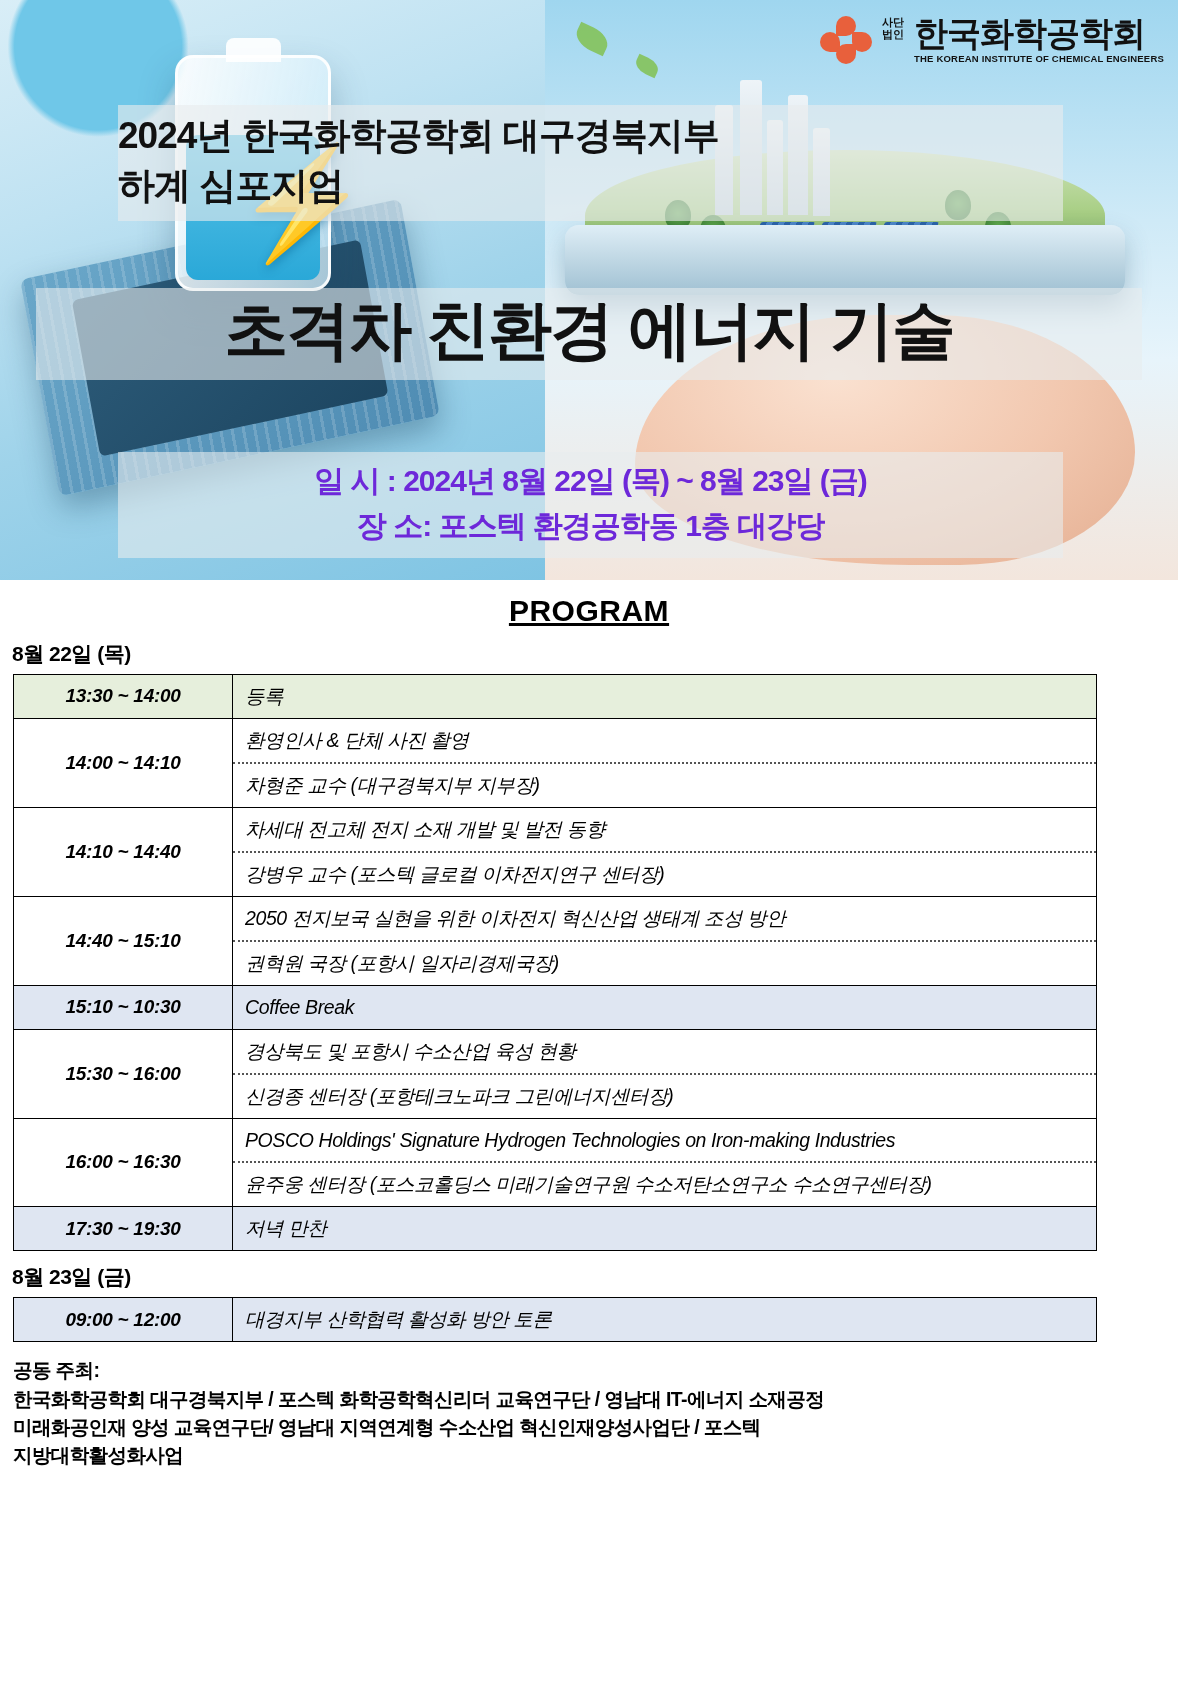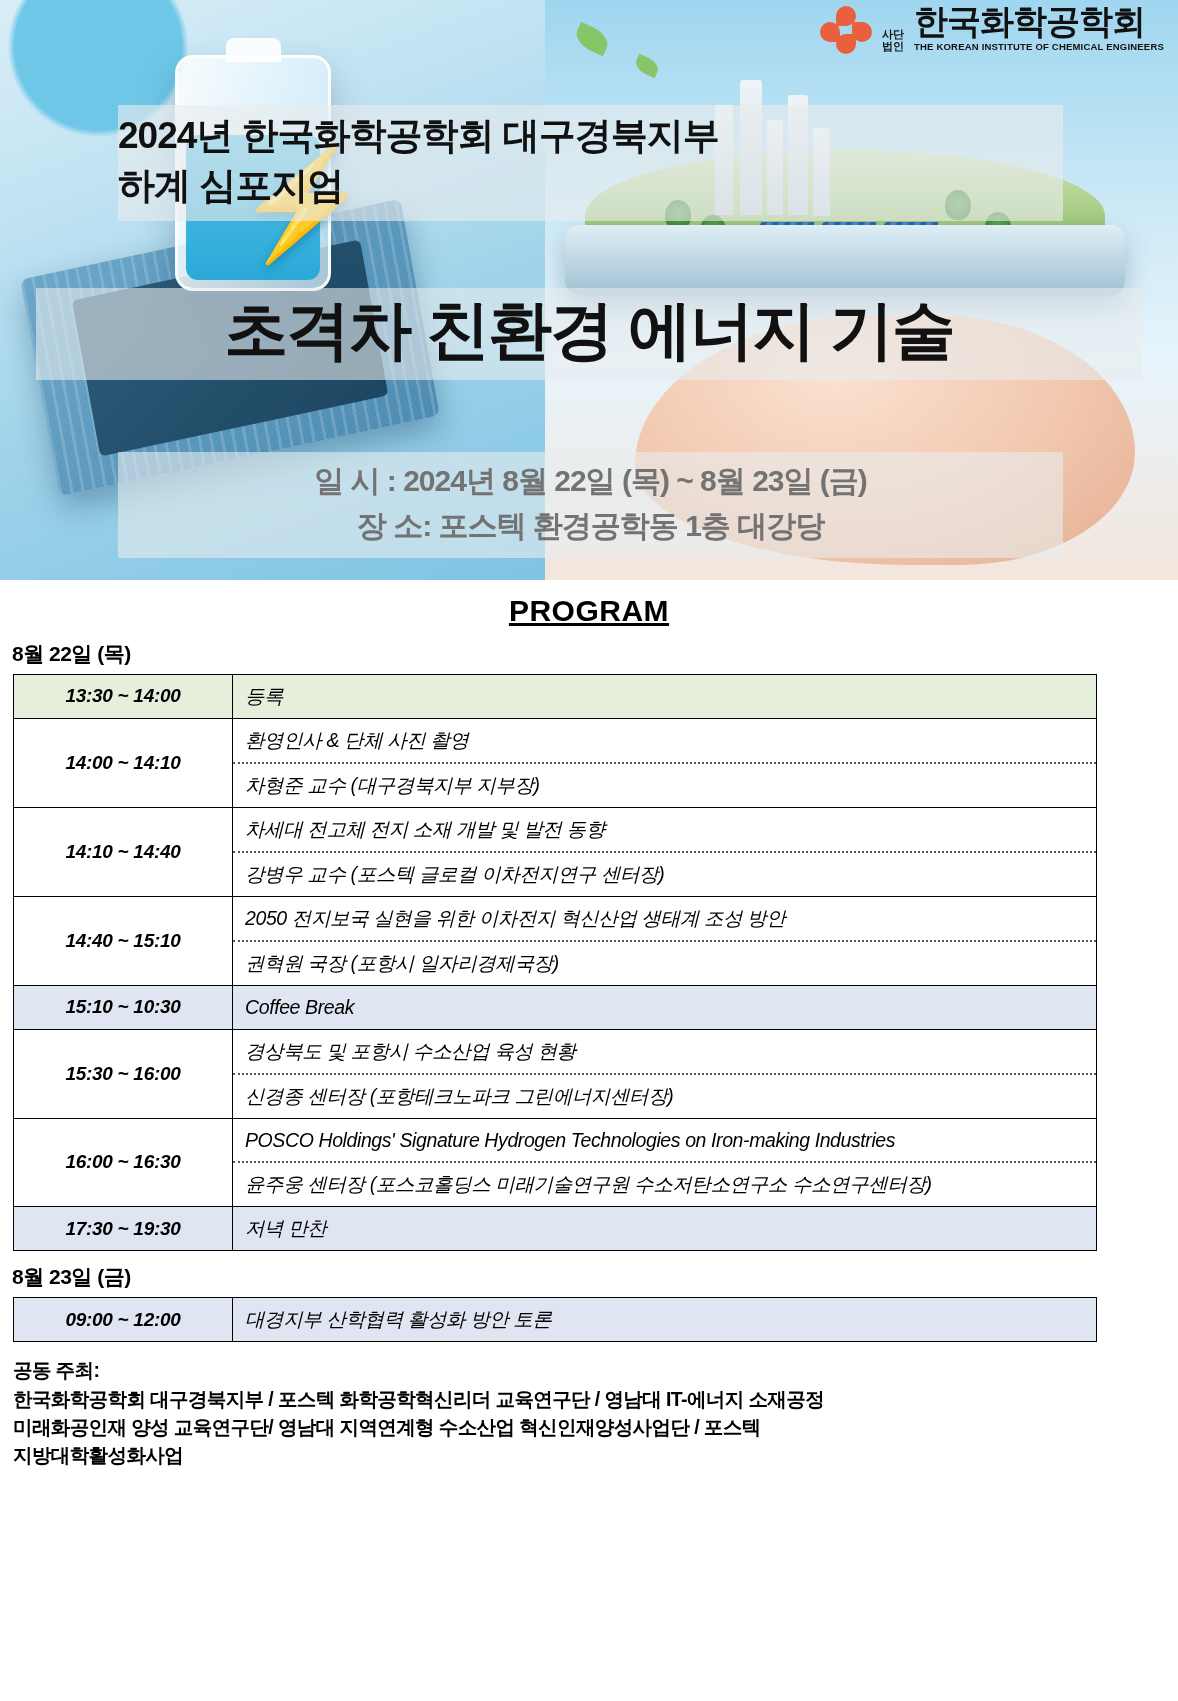--- a/index.html
+++ b/index.html
@@ -138,23 +138,23 @@
   .leaf {
     position: absolute;
     background: #84c25a;
     border-radius: 0 60% 0 60%;
     transform: rotate(25deg);
     opacity: .9;
   }
 
   .logo-box {
     position: absolute;
-    right: 14px; top: 4px;
+    right: 14px; top: 16px;
     display: flex;
-    align-items: flex-end;
+    align-items: flex-start;
     gap: 10px;
   }
   .logo-mark {
     width: 52px; height: 46px;
     position: relative;
   }
   .logo-mark .petal {
     position: absolute;
     width: 20px; height: 20px;
     background: #e8603c;
@@ -208,21 +208,21 @@
     letter-spacing: -2px;
   }
   .hero-info {
     position: absolute;
     left: 118px; top: 452px;
     width: 945px;
     text-align: center;
     font-size: 30px;
     font-weight: bold;
     line-height: 1.5;
-    color: #737373;
+    color: #6d28d9;
     background: rgba(232,236,238,.6);
     padding: 6px 0 10px;
     letter-spacing: -1px;
   }
 
   
   .program-title {
     text-align: center;
     font-size: 30px;
     font-weight: bold;

